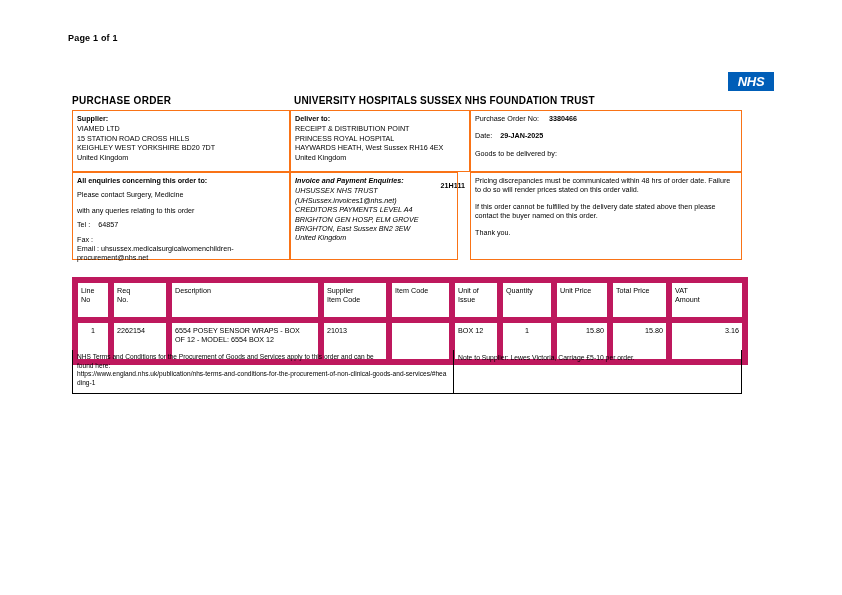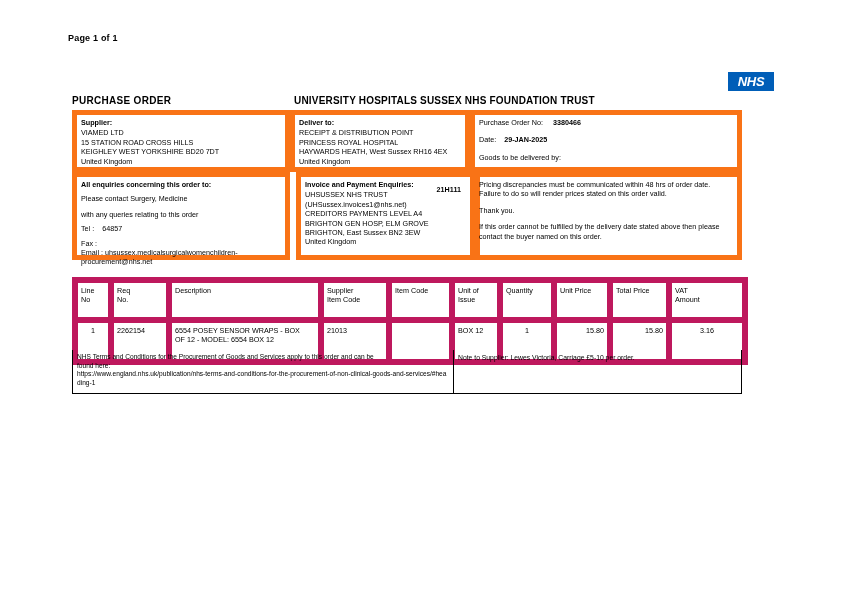--- a/index.html
+++ b/index.html
@@ -63,36 +63,36 @@
     left: 222px;
     top: 0;
     font-size: 10px;
     font-weight: bold;
     letter-spacing: 0.2px;
   }
 
   
   .box {
     position: absolute;
-    border: 5px solid #f97316;
+    border: 1px solid #f97316;
     box-sizing: border-box;
     font-size: 7.2px;
     line-height: 9.4px;
     padding: 3px 4px 19px 4px;
   }
   .box .hdr {
     font-weight: bold;
     font-size: 7.2px;
     margin-bottom: 1px;
   }
   .b-supplier  { left: 72px;  top: 110px; width: 218px; height: 62px; }
   .b-deliver   { left: 290px; top: 110px; width: 180px; height: 62px; }
   .b-po        { left: 470px; top: 110px; width: 272px; height: 62px; }
   .b-enq       { left: 72px;  top: 172px; width: 218px; height: 88px; }
-  .b-invoice   { left: 296px; top: 172px; width: 184px; height: 88px; }
+  .b-invoice   { left: 290px; top: 172px; width: 168px; height: 88px; font-style: italic; }
   .b-pricing   { left: 470px; top: 172px; width: 272px; height: 88px; }
 
   .b-po .row { margin-bottom: 8px; }
   .b-po .lbl { display: inline-block; }
   .b-po .val { display: inline-block; font-weight: bold; }
 
   .deliver-code {
     text-align: right;
     font-weight: bold;
     margin-top: 19px;
@@ -253,22 +253,22 @@
     <div>(UHSussex.invoices1@nhs.net)</div>
     <div>CREDITORS PAYMENTS LEVEL A4</div>
     <div>BRIGHTON GEN HOSP, ELM GROVE</div>
     <div></div>
     <div>BRIGHTON, East Sussex BN2 3EW</div>
     <div>United Kingdom</div>
   </div>
 
   <div class="box b-pricing pricing">
     <p>Pricing discrepancies must be communicated within 48 hrs of order date. Failure to do so will render prices stated on this order valid.</p>
+    <p>If this order cannot be fulfilled by the delivery date stated above then please contact the buyer named on this order.</p>
     <p>Thank you.</p>
-    <p>If this order cannot be fulfilled by the delivery date stated above then please contact the buyer named on this order.</p>
   </div>
 
   <table class="tbl">
     <colgroup>
       <col class="c-line">
         <col class="c-req">
         <col class="c-desc">
         <col class="c-sup">
       <col class="c-item">
         <col class="c-unit">
@@ -323,21 +323,21 @@
         <td>
           <span>6554 POSEY SENSOR WRAPS - BOX</span><br>
           <span>OF 12 - MODEL: 6554 BOX 12</span>
         </td>
         <td>21013</td>
         <td></td>
         <td>BOX 12</td>
         <td style="text-align:center;">1</td>
         <td style="text-align:right;">15.80</td>
         <td style="text-align:right;">15.80</td>
-        <td style="text-align:center;">3.16</td>
+        <td style="text-align:right;">3.16</td>
       </tr>
     </tbody>
   </table>
 
   <div class="foot">
     <div class="foot-left">
       <div>NHS Terms and Conditions for the Procurement of Goods and Services apply to this order and can be</div>
       <div>found here:</div>
       <div class="url">https://www.england.nhs.uk/publication/nhs-terms-and-conditions-for-the-procurement-of-non-clinical-goods-and-services/#heading-1</div>
     </div>

